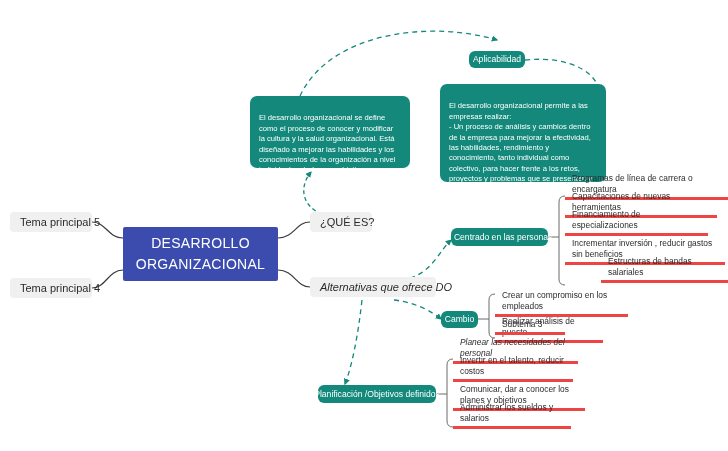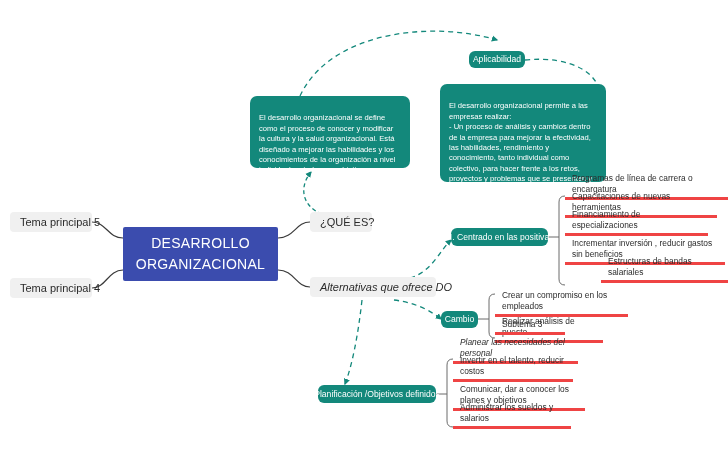--- a/index.html
+++ b/index.html
@@ -152,21 +152,21 @@
   <div class="node teal-box" style="left:250px;top:96px;width:160px;height:72px;">
     <span>El desarrollo organizacional se define como el proceso de conocer y modificar la cultura y la salud organizacional. Está diseñado a mejorar las habilidades y los conocimientos de la organización a nivel individual en todos sus objetivos.</span>
   </div>
 
   <div class="node teal-box" style="left:440px;top:84px;width:166px;height:98px;">
     <span>El desarrollo organizacional permite a las empresas realizar:
 - Un proceso de análisis y cambios dentro de la empresa para mejorar la efectividad, las habilidades, rendimiento y conocimiento, tanto individual como colectivo, para hacer frente a los retos, proyectos y problemas que se presenten y resolverlos de una manera positiva.</span>
   </div>
 
   <div class="node teal-pill" style="left:451px;top:228px;width:97px;height:18px;">
-    <span>I. Centrado en las positiva</span>
+    <span>I. Centrado en las personas</span>
   </div>
 
   <div class="subitem" style="left:565px;top:184px;width:163px;height:16px;">
     <span>Programas de línea de carrera o encargatura</span>
   </div>
   <div class="subitem" style="left:565px;top:202px;width:152px;height:16px;">
     <span>Capacitaciones de nuevas herramientas</span>
   </div>
   <div class="subitem" style="left:565px;top:220px;width:143px;height:16px;">
     <span>Financiamiento de especializaciones</span>

